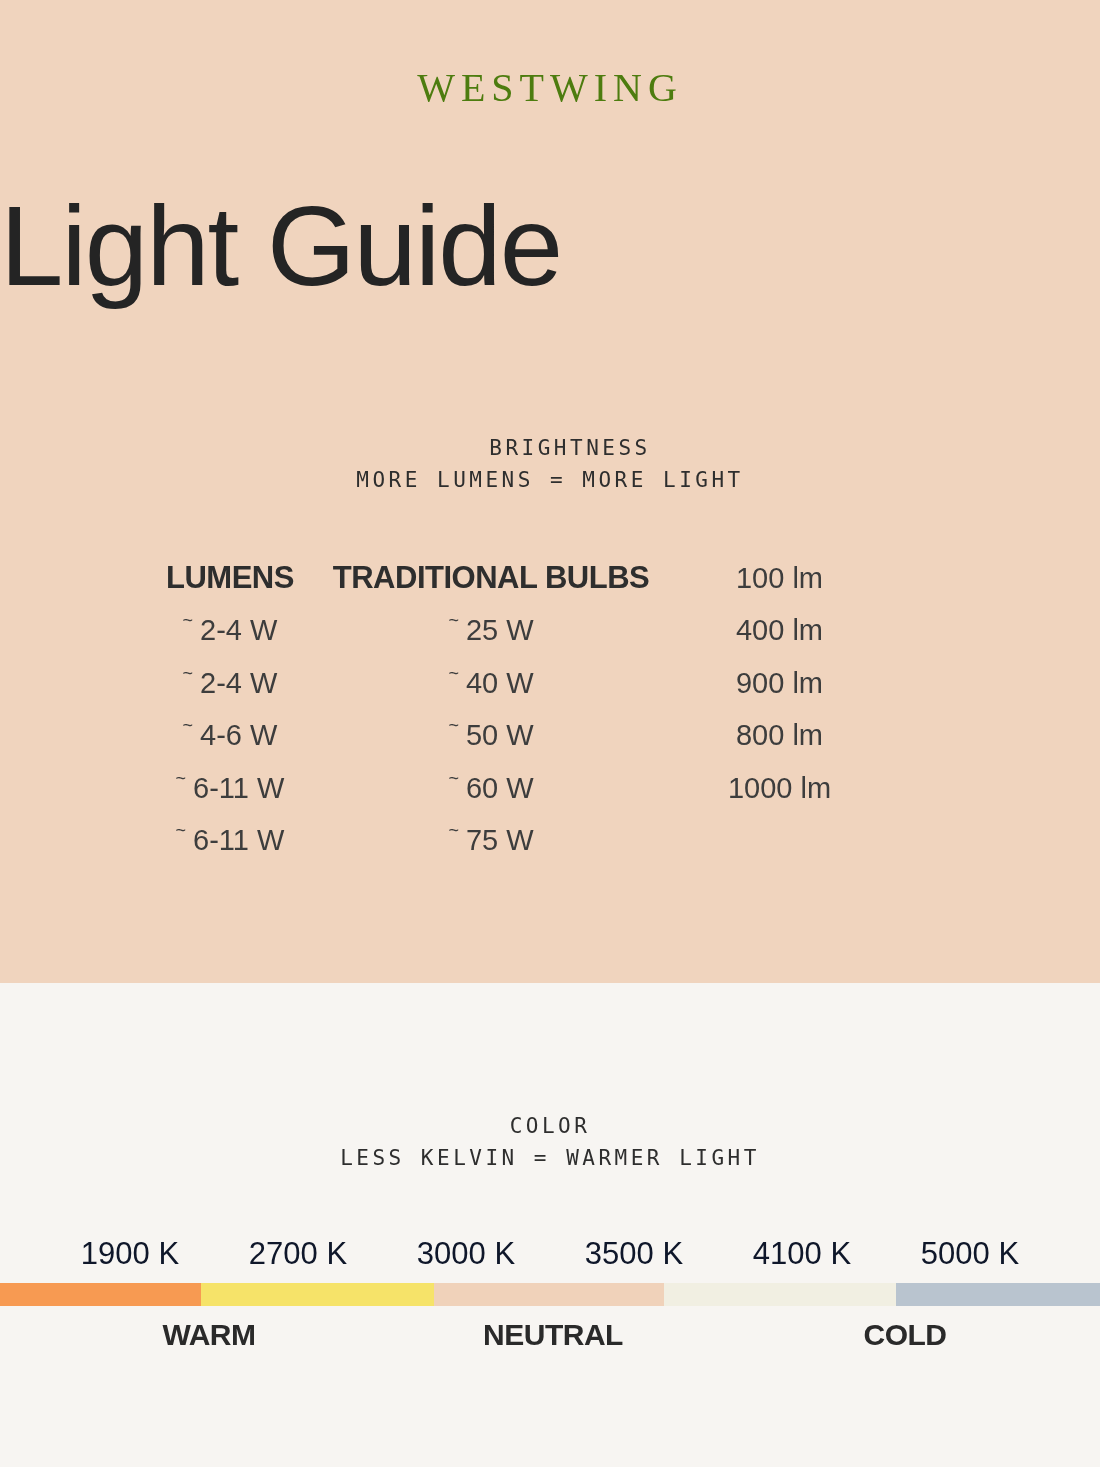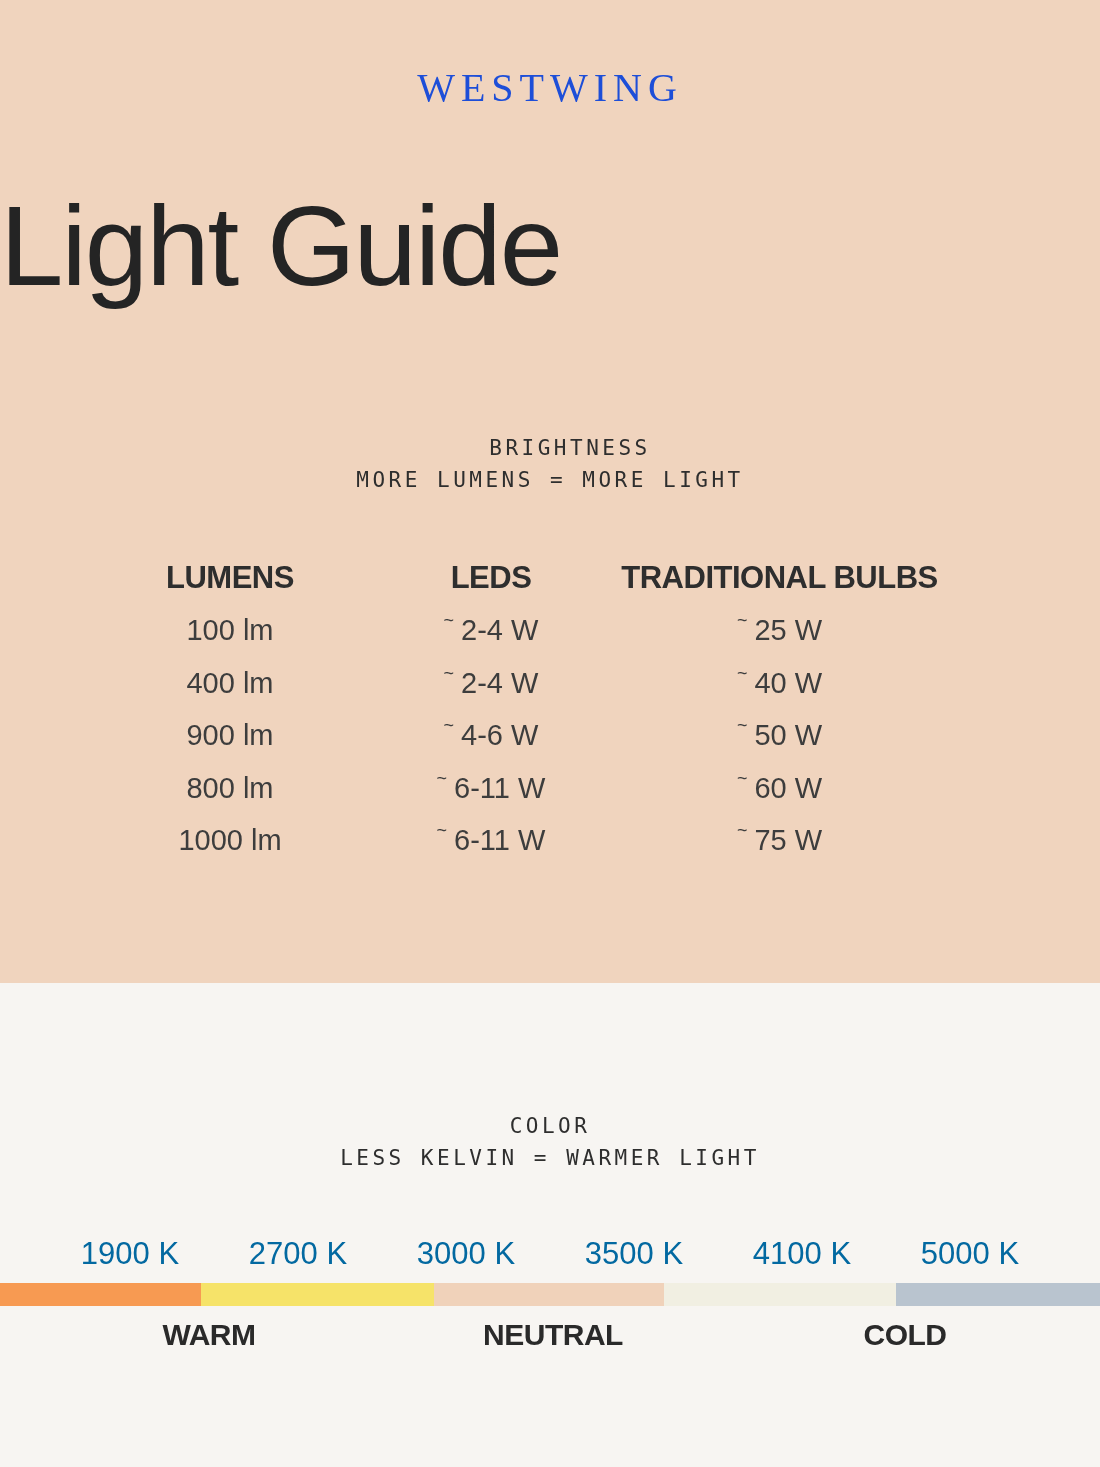--- a/index.html
+++ b/index.html
@@ -26,21 +26,21 @@
     width: 1100px; height: 484px;
   }
   .brand {
     position: absolute;
     left: 0; top: 64px;
     width: 100%;
     text-align: center;
     font-family: "Liberation Serif", serif;
     font-size: 40px;
     letter-spacing: 6px;
-    color: #1d4ed8;
+    color: #4d7c0f;
   }
   .title {
     position: absolute;
     left: 0; top: 178px;
     width: 100%;
     text-align: left;
     font-size: 114px;
     font-weight: 400;
     letter-spacing: -2px;
     color: #242424;
@@ -102,21 +102,21 @@
     left: 0; top: 1236px;
     width: 100%;
     padding: 0 46px;
     box-sizing: border-box;
     display: flex;
   }
   .kelvin-row .kelvin-label {
     flex: 1;
     text-align: center;
     font-size: 31px;
-    color: #0369a1;
+    color: #0f172a;
     white-space: nowrap;
   }
   .scale-bar {
     position: absolute;
     left: 0; top: 1283px;
     width: 1100px; height: 23px;
     display: flex;
   }
   .scale-bar .segment { height: 100%; }
   .scale-bar .segment:nth-child(1) { width: 18.3%; }
@@ -149,21 +149,20 @@
 
   <div class="section-top" style="background-color: rgb(240, 212, 190);">
     <div class="brand">WESTWING</div>
     <div class="title">Light Guide</div>
 
     <div class="mono-heading brightness-head">BRIGHTNESS</div>
     <div class="mono-heading brightness-sub">MORE LUMENS = MORE LIGHT</div>
 
     <div class="lumen-table">
       <div class="hcell">LUMENS</div>
-      <div class="hcell">LEDS</div>
       <div class="hcell">TRADITIONAL BULBS</div>
 
       <div class="cell">100 lm</div>
       <div class="cell">
           <span class="tilde">~</span>
           <span>2-4 W</span>
         </div>
       <div class="cell">
           <span class="tilde">~</span>
           <span>25 W</span>

